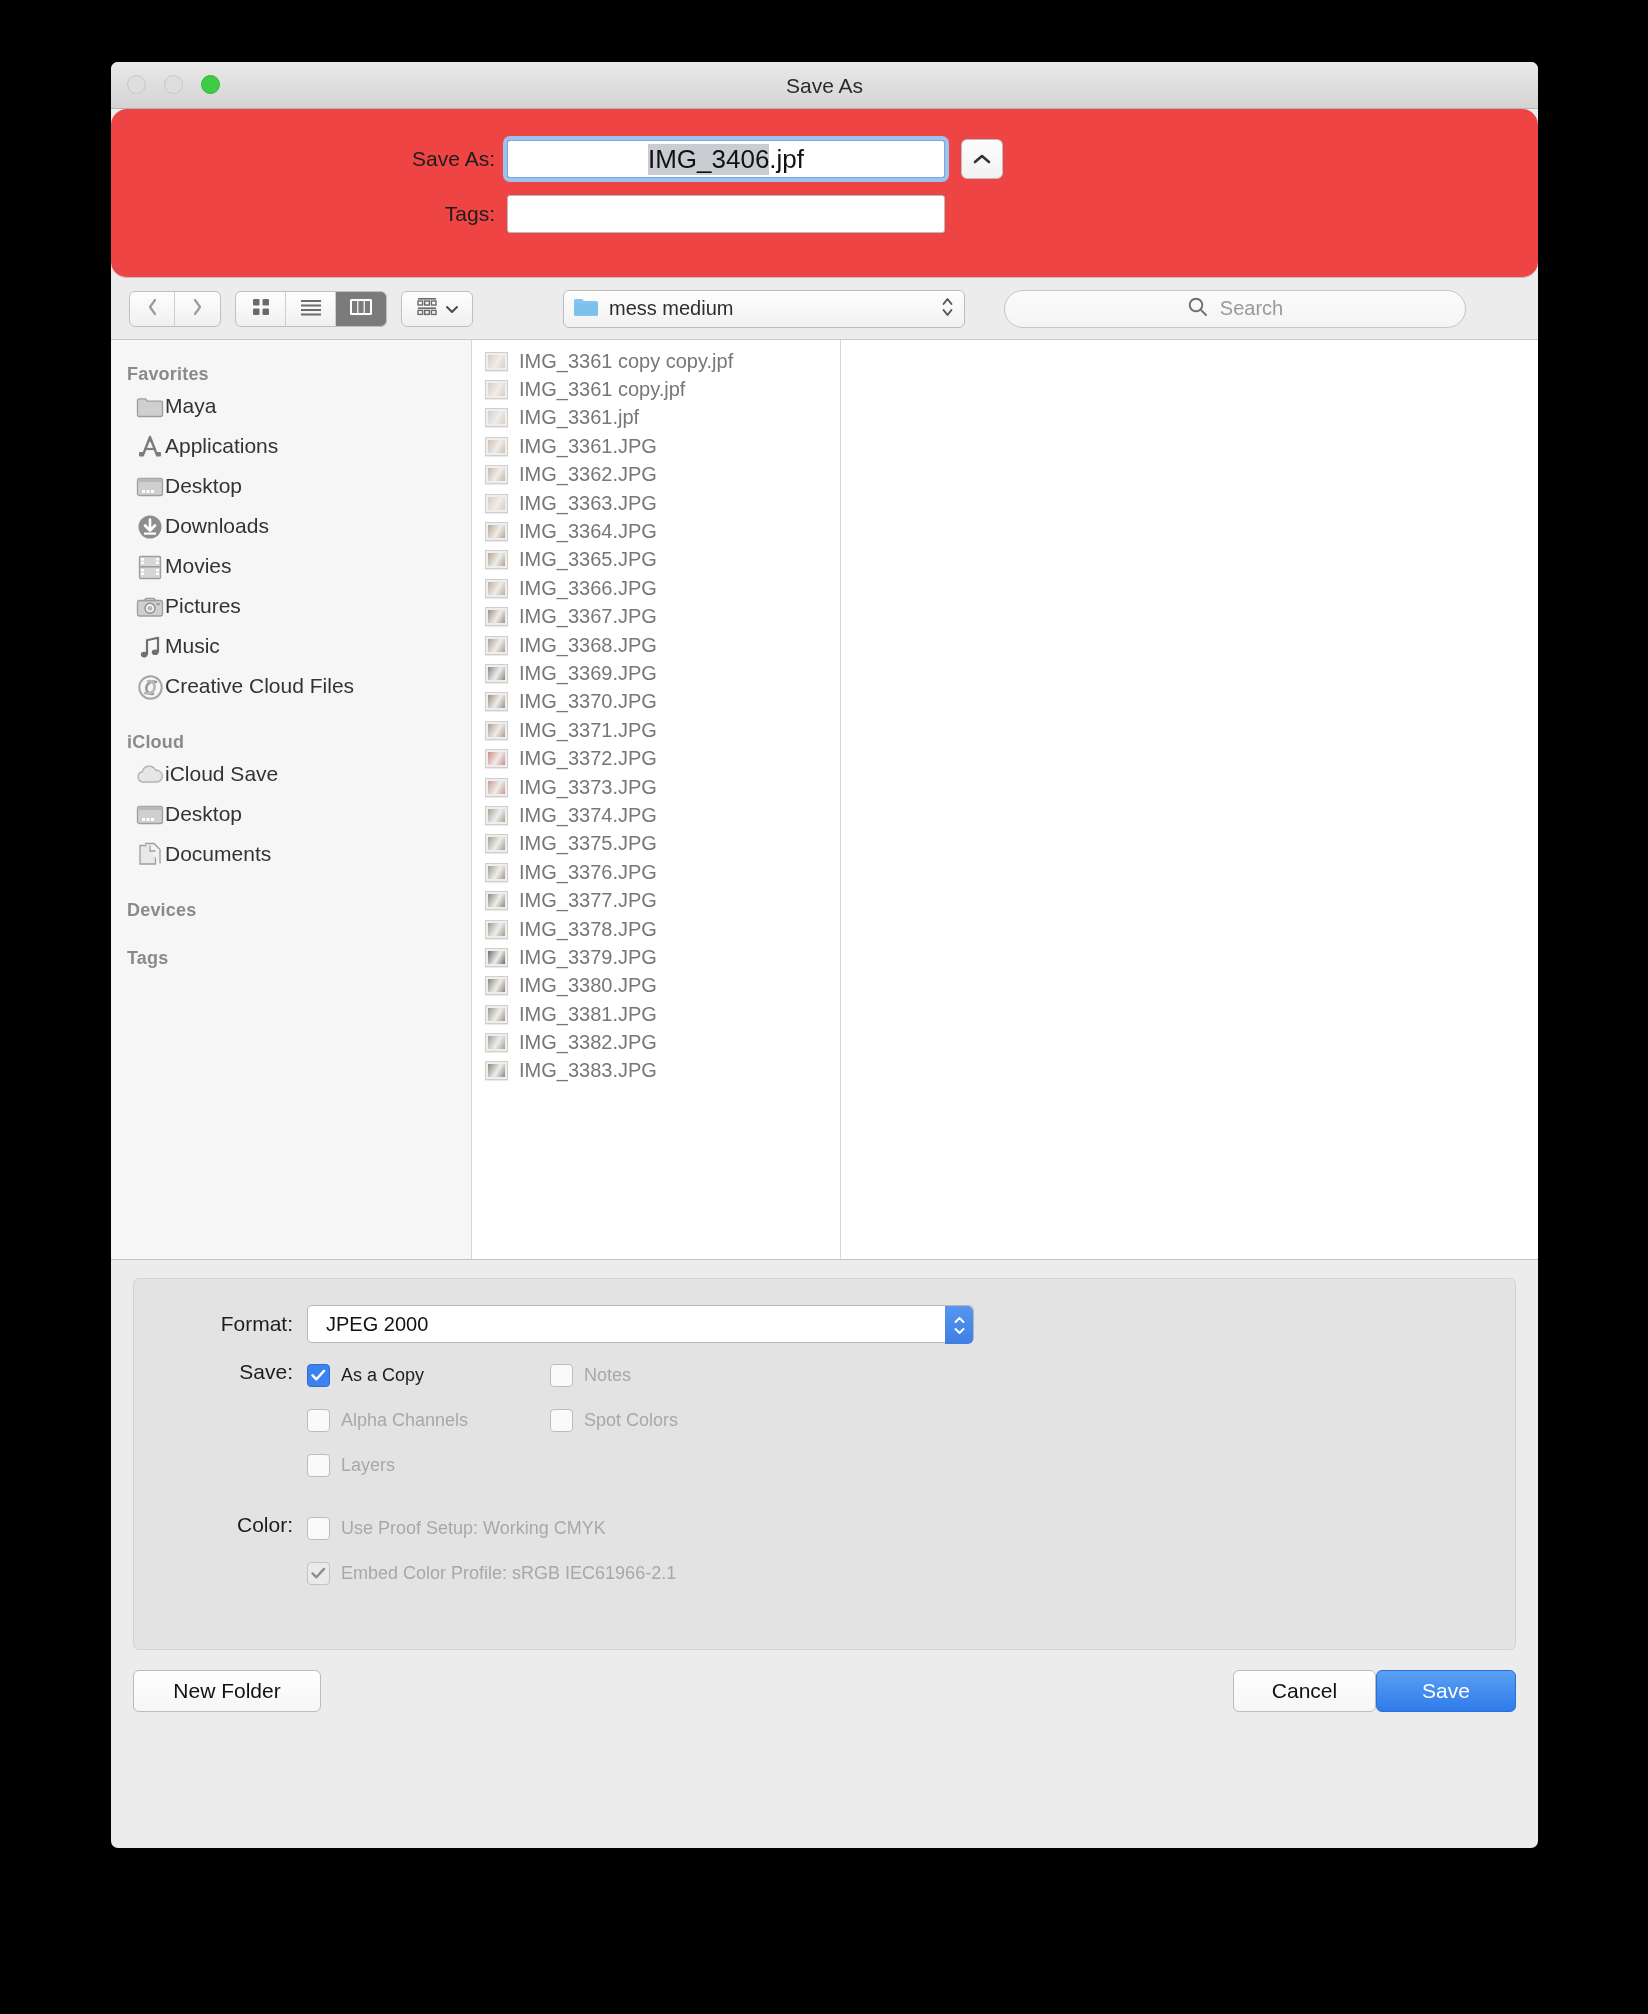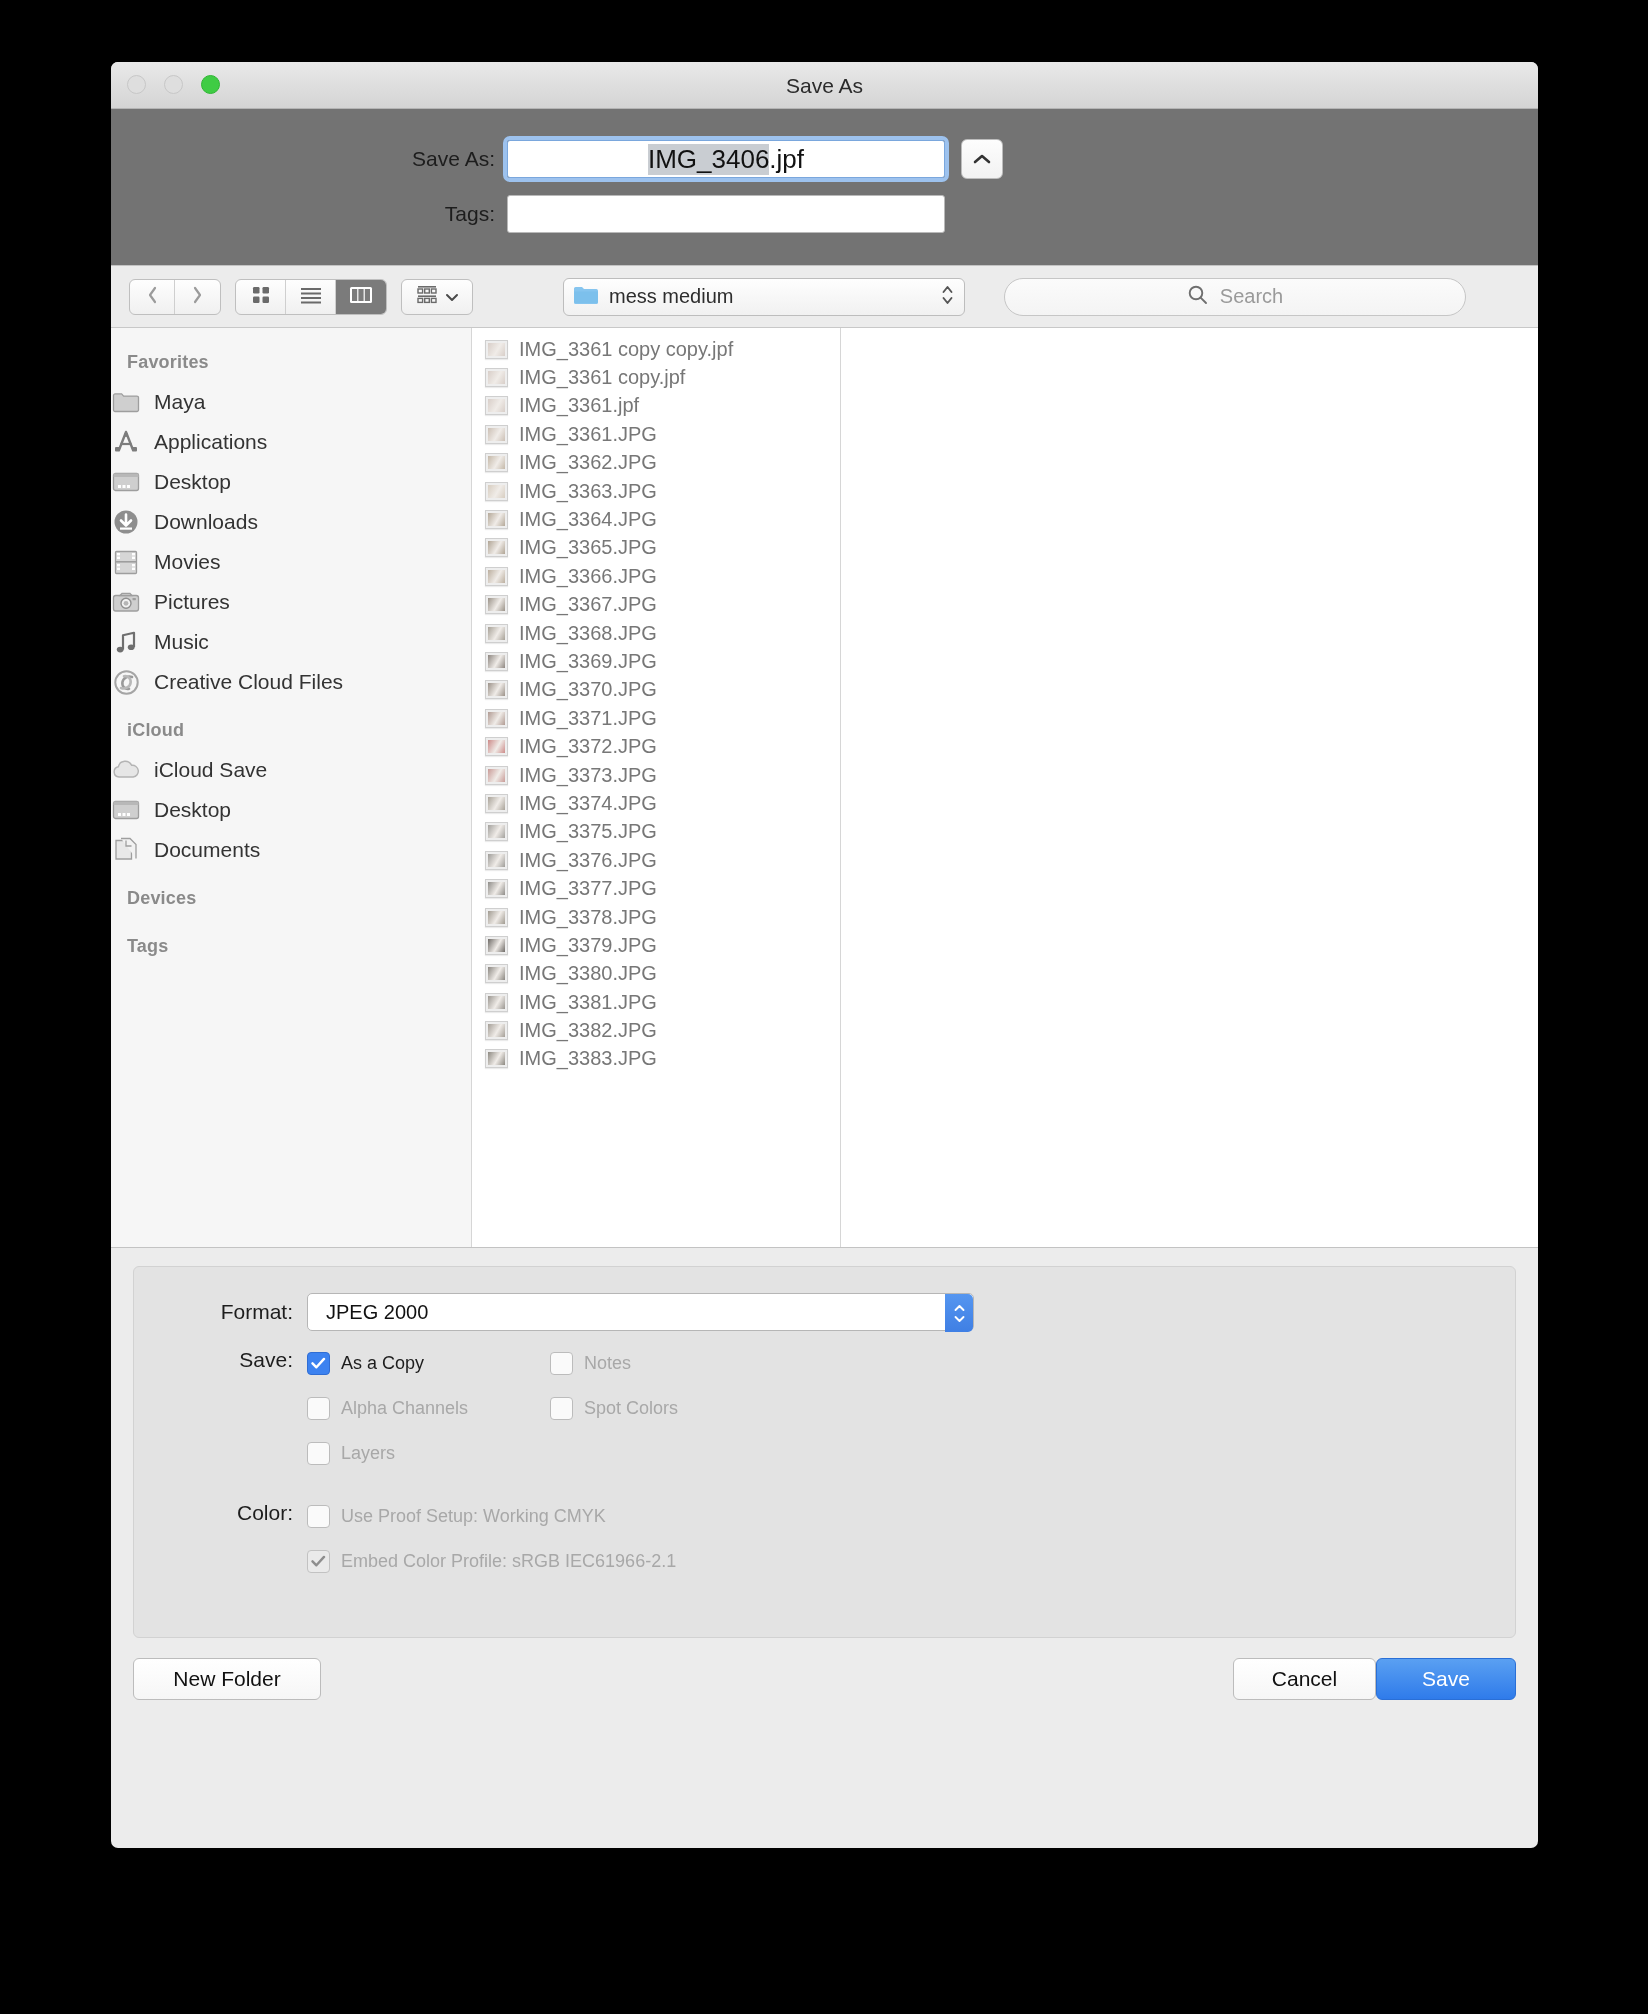--- a/index.html
+++ b/index.html
@@ -38,23 +38,24 @@
   .light.close  { background: #dedede; border: 1px solid #c7c7c7; }
   .light.min    { background: #dedede; border: 1px solid #c7c7c7; }
   .light.zoom   { background: #3fcc44; border: 1px solid #2fb634; }
   .title {
     line-height: 47px; text-align: center;
     font-size: 21px; color: #2b2b2b;
   }
 
   
   .name-area {
-    background: #737373;
+    background: #ef4444;
     border-bottom: 1px solid #c3c3c3;
-    padding: 30px 0 32px 0;
+    padding: 30px 0 44px 0;
+    border-radius: 16px;
   }
   .field-row { display: flex; align-items: center; margin-bottom: 16px; }
   .field-row:last-child { margin-bottom: 0; }
   .field-label {
     width: 396px; text-align: right; padding-right: 12px;
     font-size: 21px; color: #1d1d1d;
   }
   .text-input {
     width: 438px; height: 38px;
     background: #fff;
@@ -144,22 +145,22 @@
     padding: 24px 0 0 0;
     overflow: hidden;
   }
   .sb-head {
     font-size: 18px; font-weight: bold; color: #8a8a8a;
     padding: 0 0 9px 16px;
     letter-spacing: .2px;
   }
   .sb-group { margin-bottom: 18px; }
   .sb-item {
-    display: flex; align-items: center;
-    height: 40px; gap: 13px;
+    display: flex; align-items: flex-start;
+    height: 40px; padding-left: 24px; 
   }
   .sb-item .ic { width: 30px; height: 26px; display: flex; align-items: center; justify-content: center; }
   .sb-item .tx { font-size: 21px; color: #333; white-space: nowrap; }
 
   .column {
     width: 369px;
     border-right: 1px solid #d6d6d6;
     padding: 7px 0 0 0;
     overflow: hidden;
     background: #fff;

